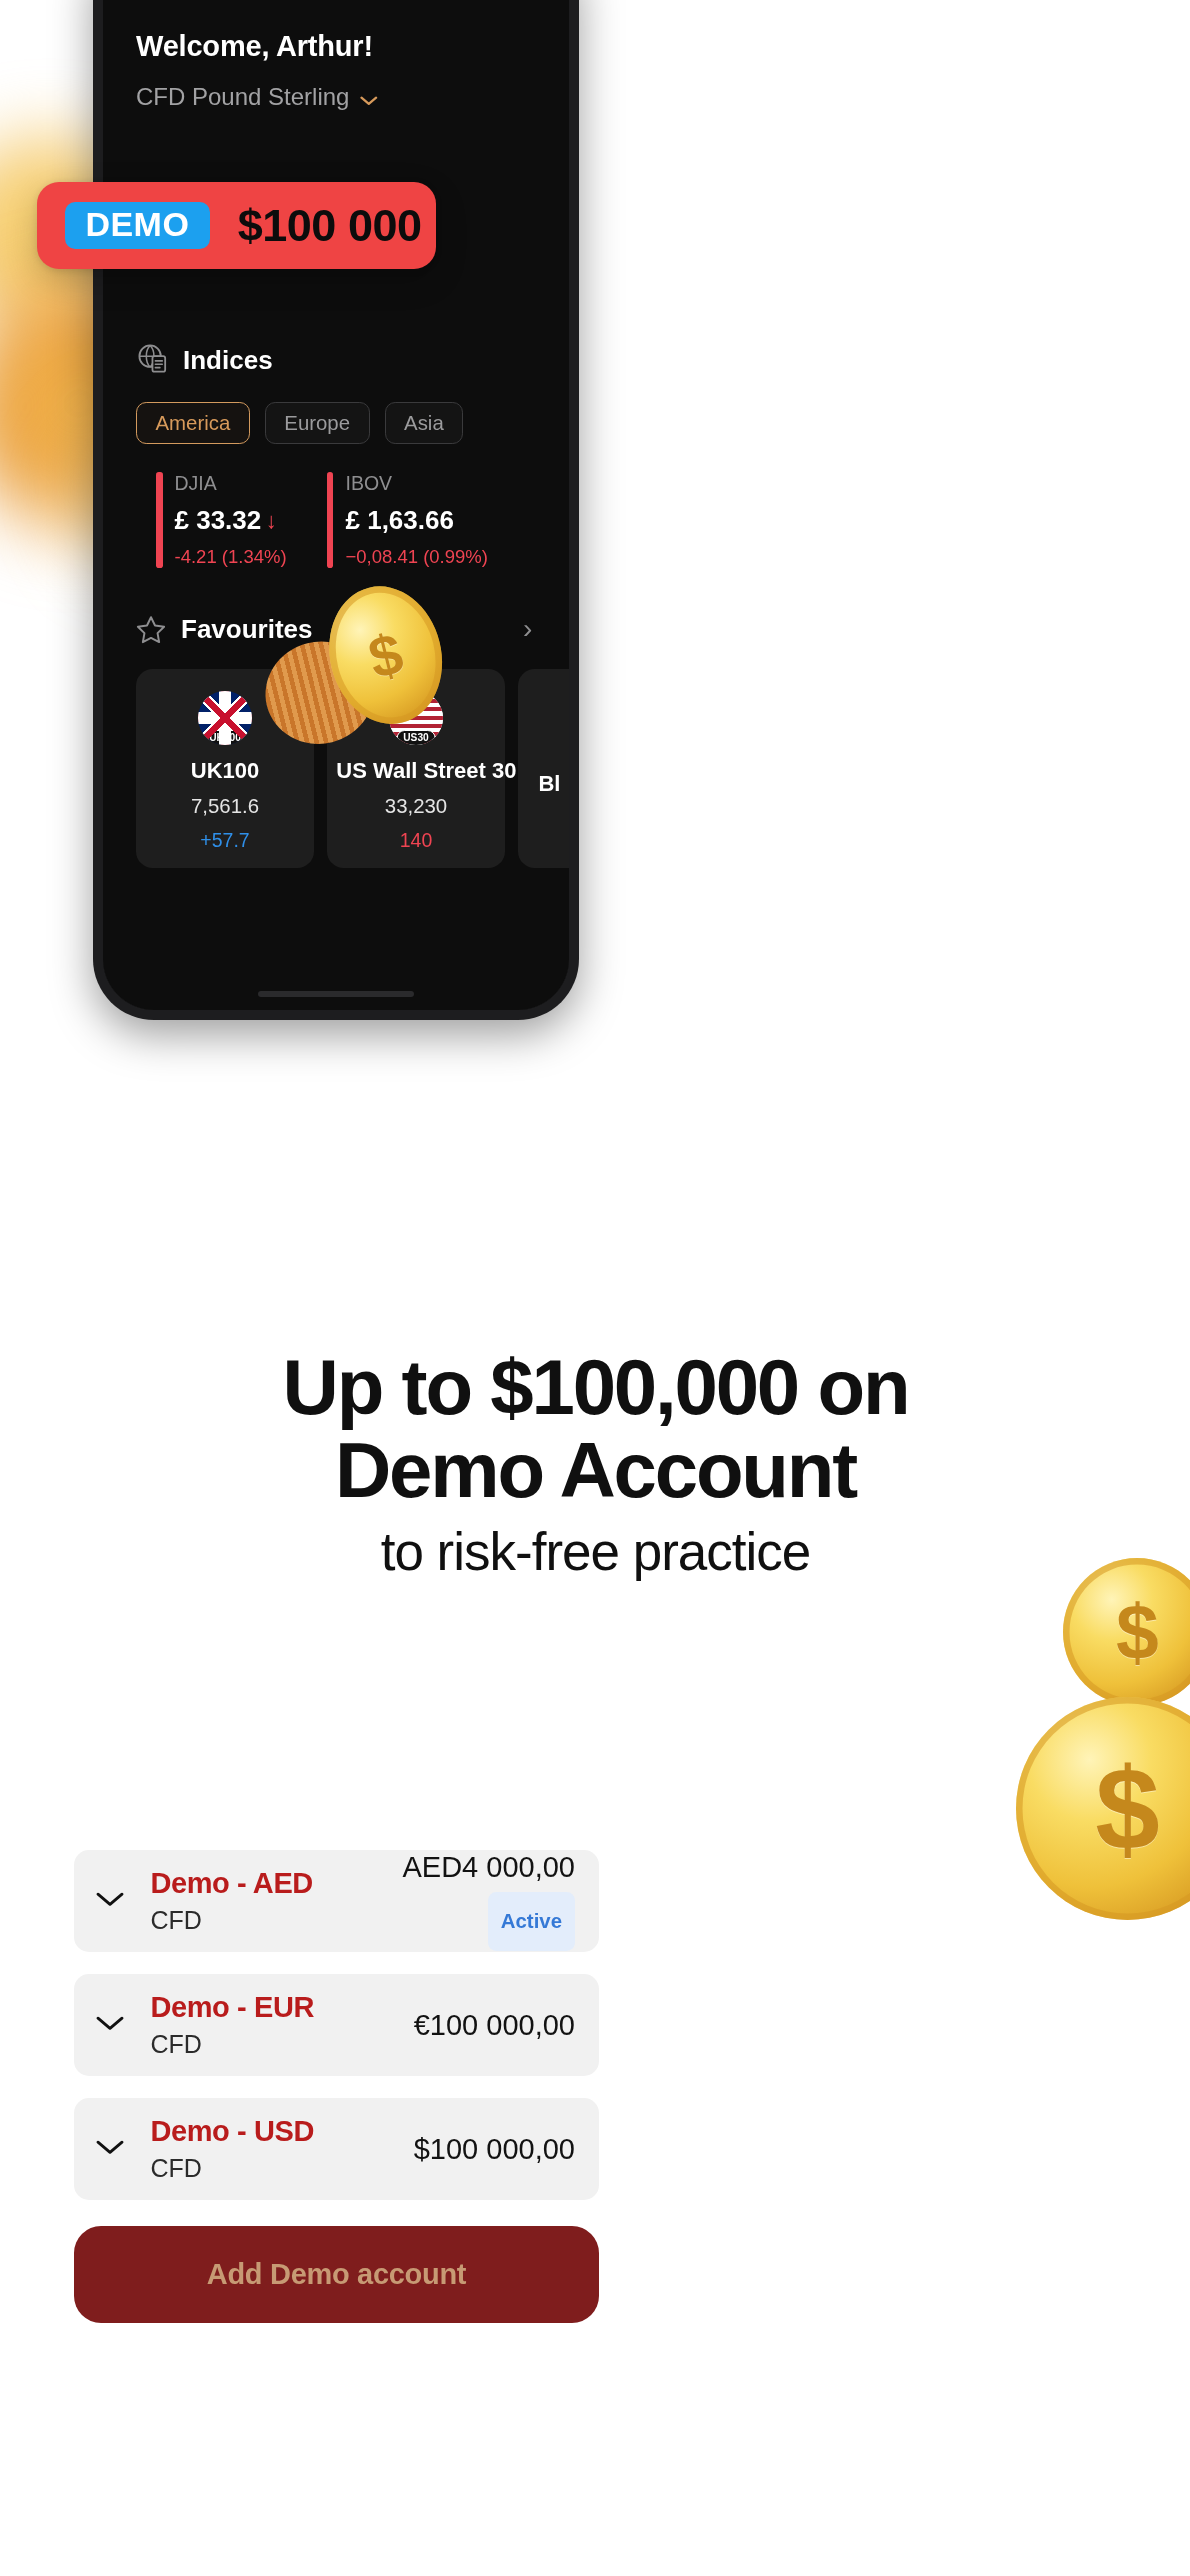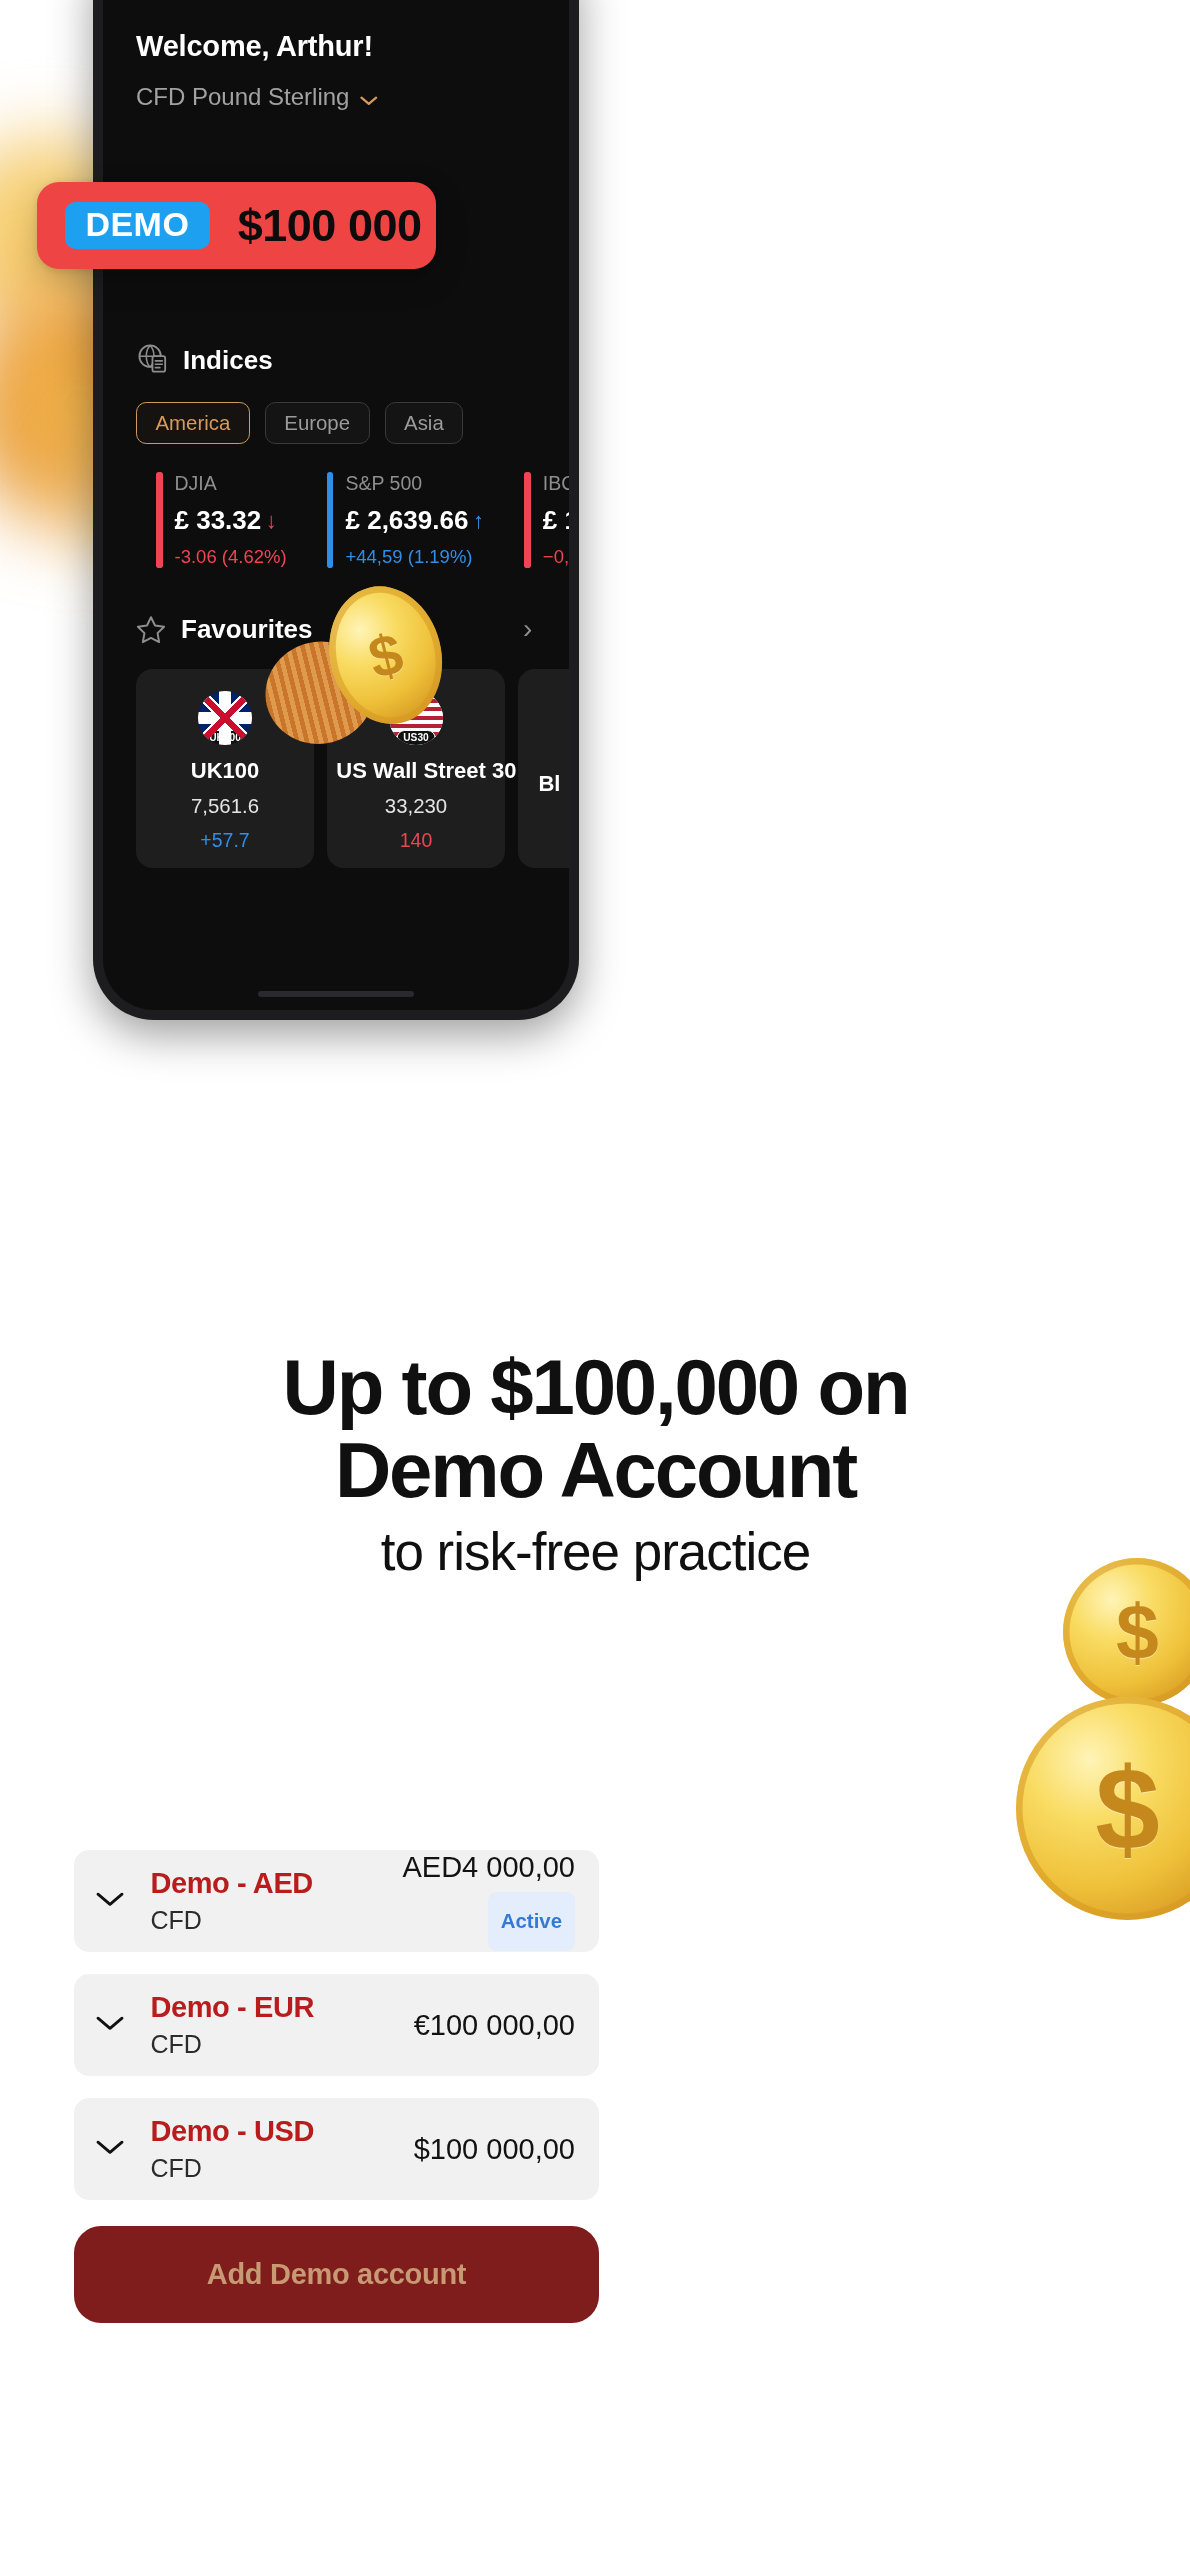--- a/index.html
+++ b/index.html
@@ -237,35 +237,24 @@
       <div class="quotes">
 
         <div class="quote">
           <div class="qbar down"></div>
           <div>
             <div class="qname">DJIA</div>
             <div class="qprice">
               <span>£ 33.32</span>
               <span class="arrow down">↓</span>
             </div>
-            <div class="qchg down">-3.06 (4.62%)</div>
+            <div class="qchg down">-4.21 (1.34%)</div>
           </div>
         </div>
 
-        <div class="quote">
-          <div class="qbar up"></div>
-          <div>
-            <div class="qname">S&amp;P 500</div>
-            <div class="qprice">
-              <span>£ 2,639.66</span>
-              <span class="arrow up">↑</span>
-            </div>
-            <div class="qchg up">+44,59 (1.19%)</div>
-          </div>
-        </div>
 
         <div class="quote">
           <div class="qbar down"></div>
           <div>
             <div class="qname">IBOV</div>
             <div class="qprice">
               <span>£ 1,63.66</span>
 
             </div>
             <div class="qchg down">−0,08.41 (0.99%)</div>

